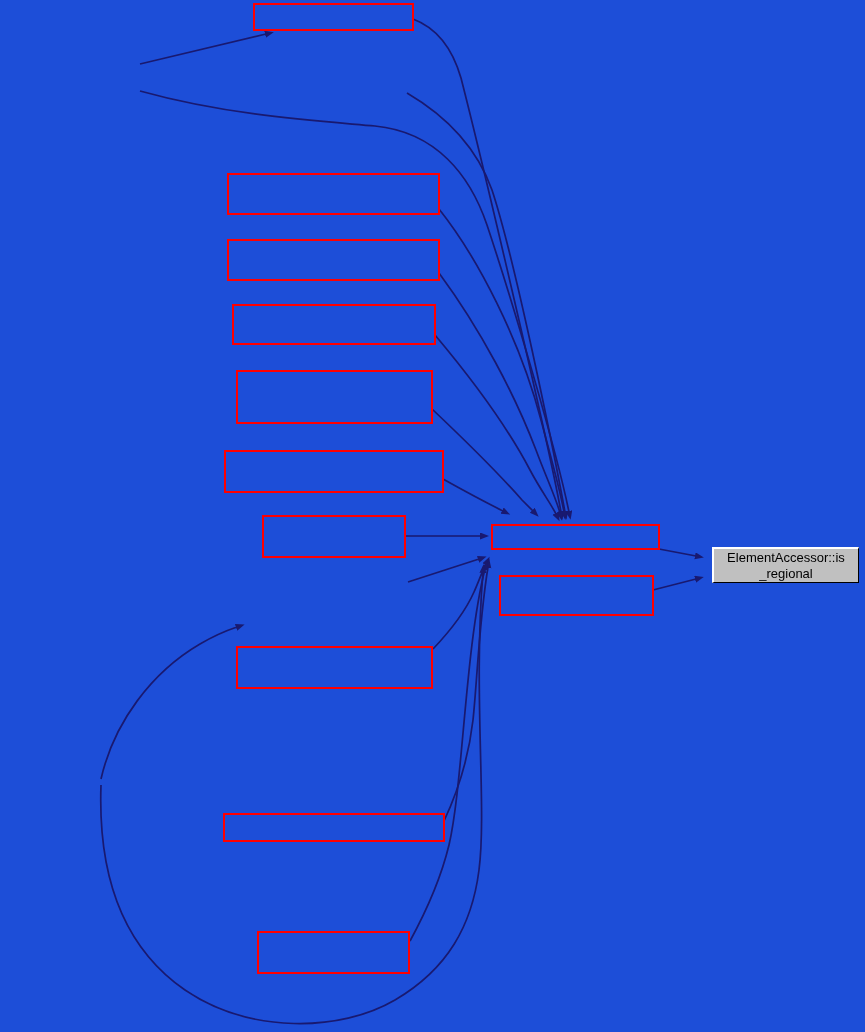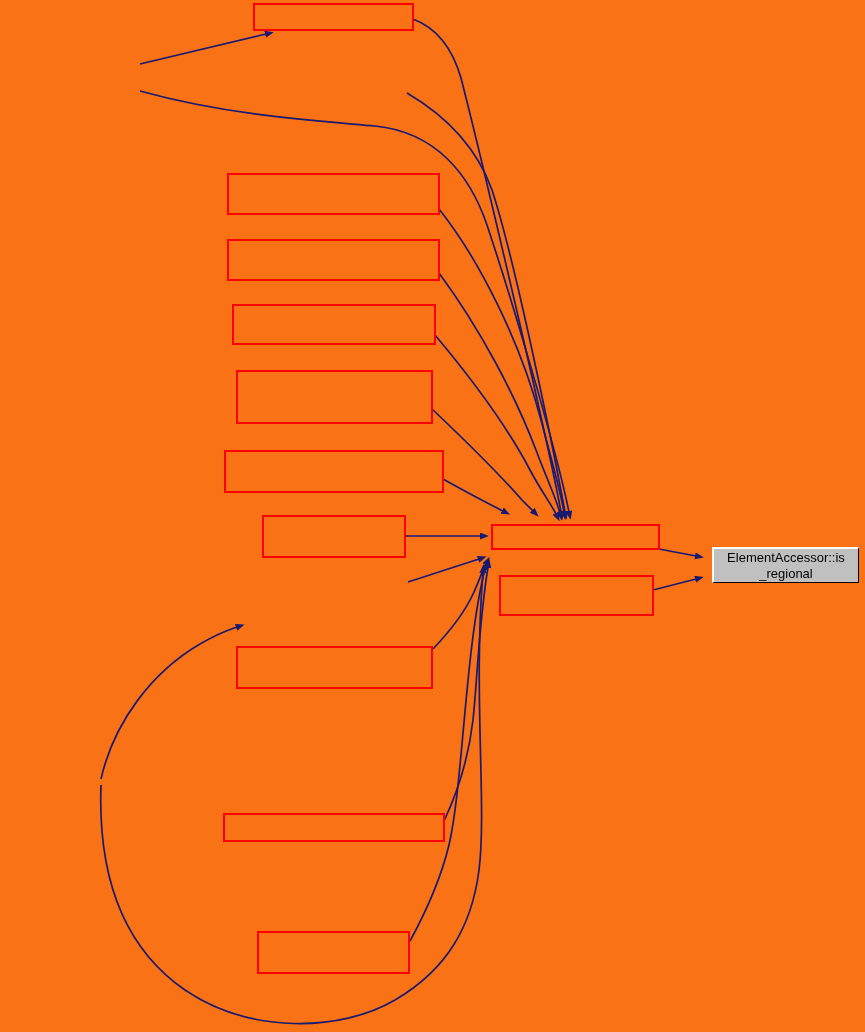--- a/index.html
+++ b/index.html
@@ -28,21 +28,21 @@
     border-top: 2px solid #ffffff;
     border-left: 2px solid #ffffff;
     border-right: 1px solid #000000;
     border-bottom: 1px solid #000000;
   }
   .focus-line { white-space: nowrap; }
 </style>
 </head>
 <body>
 
-<div id="canvas" style="background: #f97316;">
+<div id="canvas" style="background: #1d4ed8;">
 
   <svg id="edge-node-layer" xmlns="http://www.w3.org/2000/svg" width="865" height="1032" viewBox="0 0 865 1032">
     <defs>
       <marker id="arrowhead" markerUnits="userSpaceOnUse" markerWidth="10" markerHeight="8" refX="1" refY="3.5" orient="auto">
         <path d="M 0 0 L 9 3.5 L 0 7 Z" fill="#191970"></path>
       </marker>
     </defs>
     <g id="edges-group">
         <path d="M 140 64 L 266 34" fill="none" stroke="#191970" stroke-width="1.7" marker-end="url(#arrowhead)"></path>
         <path d="M 140 91 C 230 116, 320 121, 375 126 C 436 132, 470 175, 487 225 C 512 300, 556 448, 569 512" fill="none" stroke="#191970" stroke-width="1.7" marker-end="url(#arrowhead)"></path>

